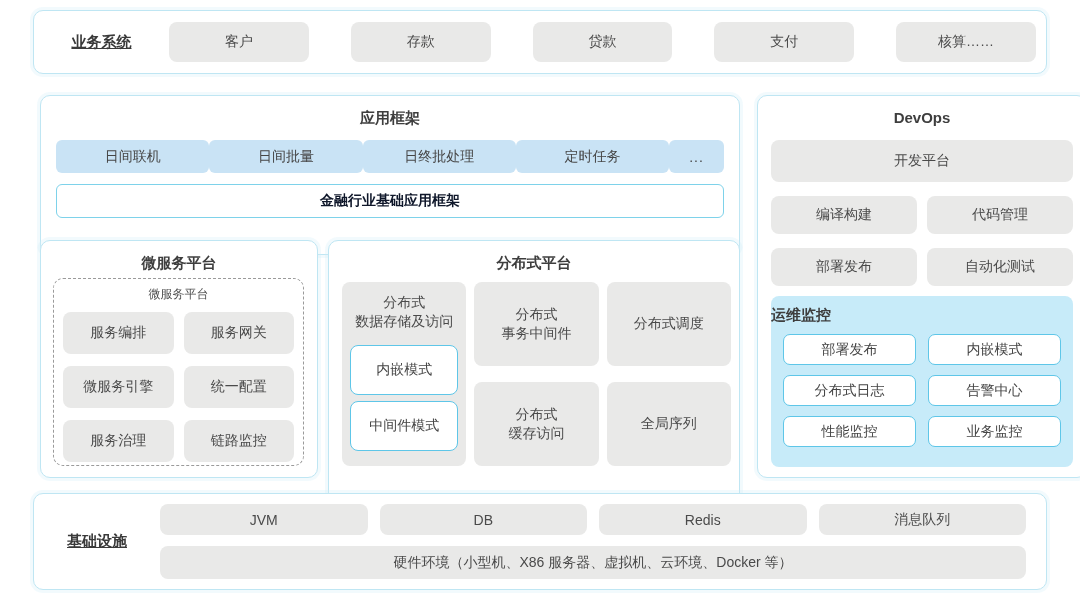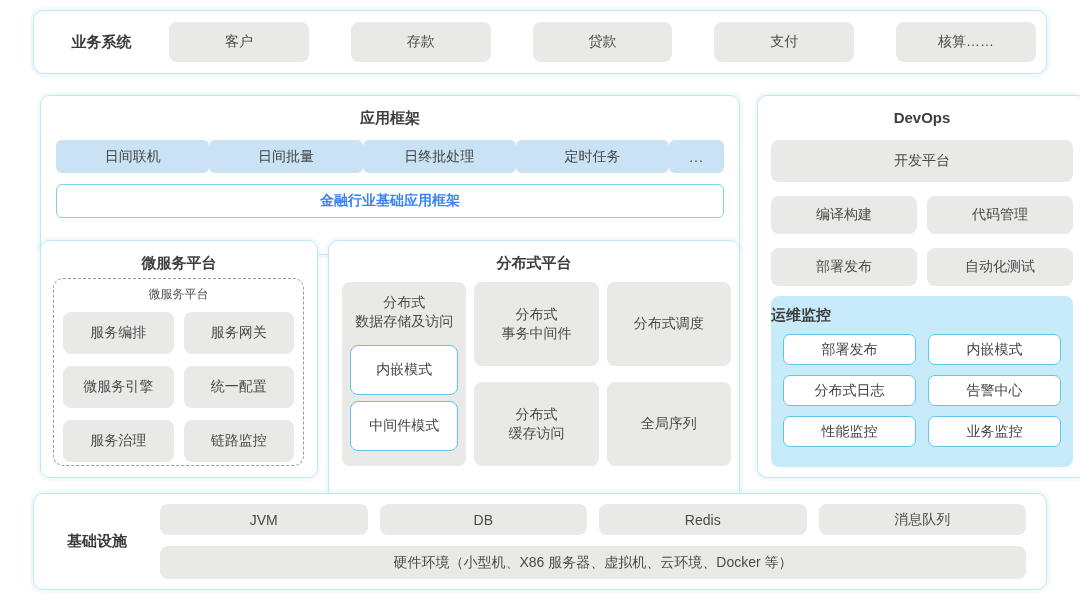--- a/index.html
+++ b/index.html
@@ -56,34 +56,34 @@
     display: flex;
     align-items: center;
     justify-content: center;
     color: #454545;
     font-size: 14px;
   }
   .preline { white-space: pre-line; line-height: 19px; }
 
   
   .business { top: 10px; left: 33px; width: 1014px; height: 64px; display: flex; align-items: center; }
-  .side-label { width: 135px; flex: 0 0 135px; text-align: center; font-size: 15px; font-weight: 700; color: #3a3a3a; }
+  .side-label { width: 135px; flex: 0 0 135px; text-align: center; font-size: 15px; font-weight: 700; color: #3a3a3a; text-decoration: underline; }
   .sys-boxes { flex: 1; display: flex; gap: 42px; margin-right: 10px; }
   .sys-boxes .gray { flex: 1; height: 40px; }
 
   
   .appframe { top: 95px; left: 40px; width: 700px; height: 160px; }
   .af-row { display: flex; gap: 0; margin: 12px 15px 0 15px; }
   .af-row .blue { flex: 1; height: 33px; }
   .af-row .blue.dots { flex: 0 0 55px; letter-spacing: 1px; }
   .af-base {
     margin: 11px 15px 0 15px; height: 34px;
     background: #ffffff; border: 1px solid #7ed2ea; border-radius: 6px;
     display: flex; align-items: center; justify-content: center;
-    color: #3b82f6; font-size: 14px; font-weight: 700;
+    color: #0f172a; font-size: 14px; font-weight: 700;
   }
 
   
   .micro { top: 240px; left: 40px; width: 278px; height: 238px; }
   .ms-dashed {
     position: absolute; left: 12px; right: 13px; top: 37px; bottom: 11px;
     border: 1px dashed #9a9a9a; border-radius: 10px;
     padding: 7px 9px 0 9px;
   }
   .ms-inner-title { text-align: center; font-size: 12px; color: #4d4d4d; margin-bottom: 9px; }

